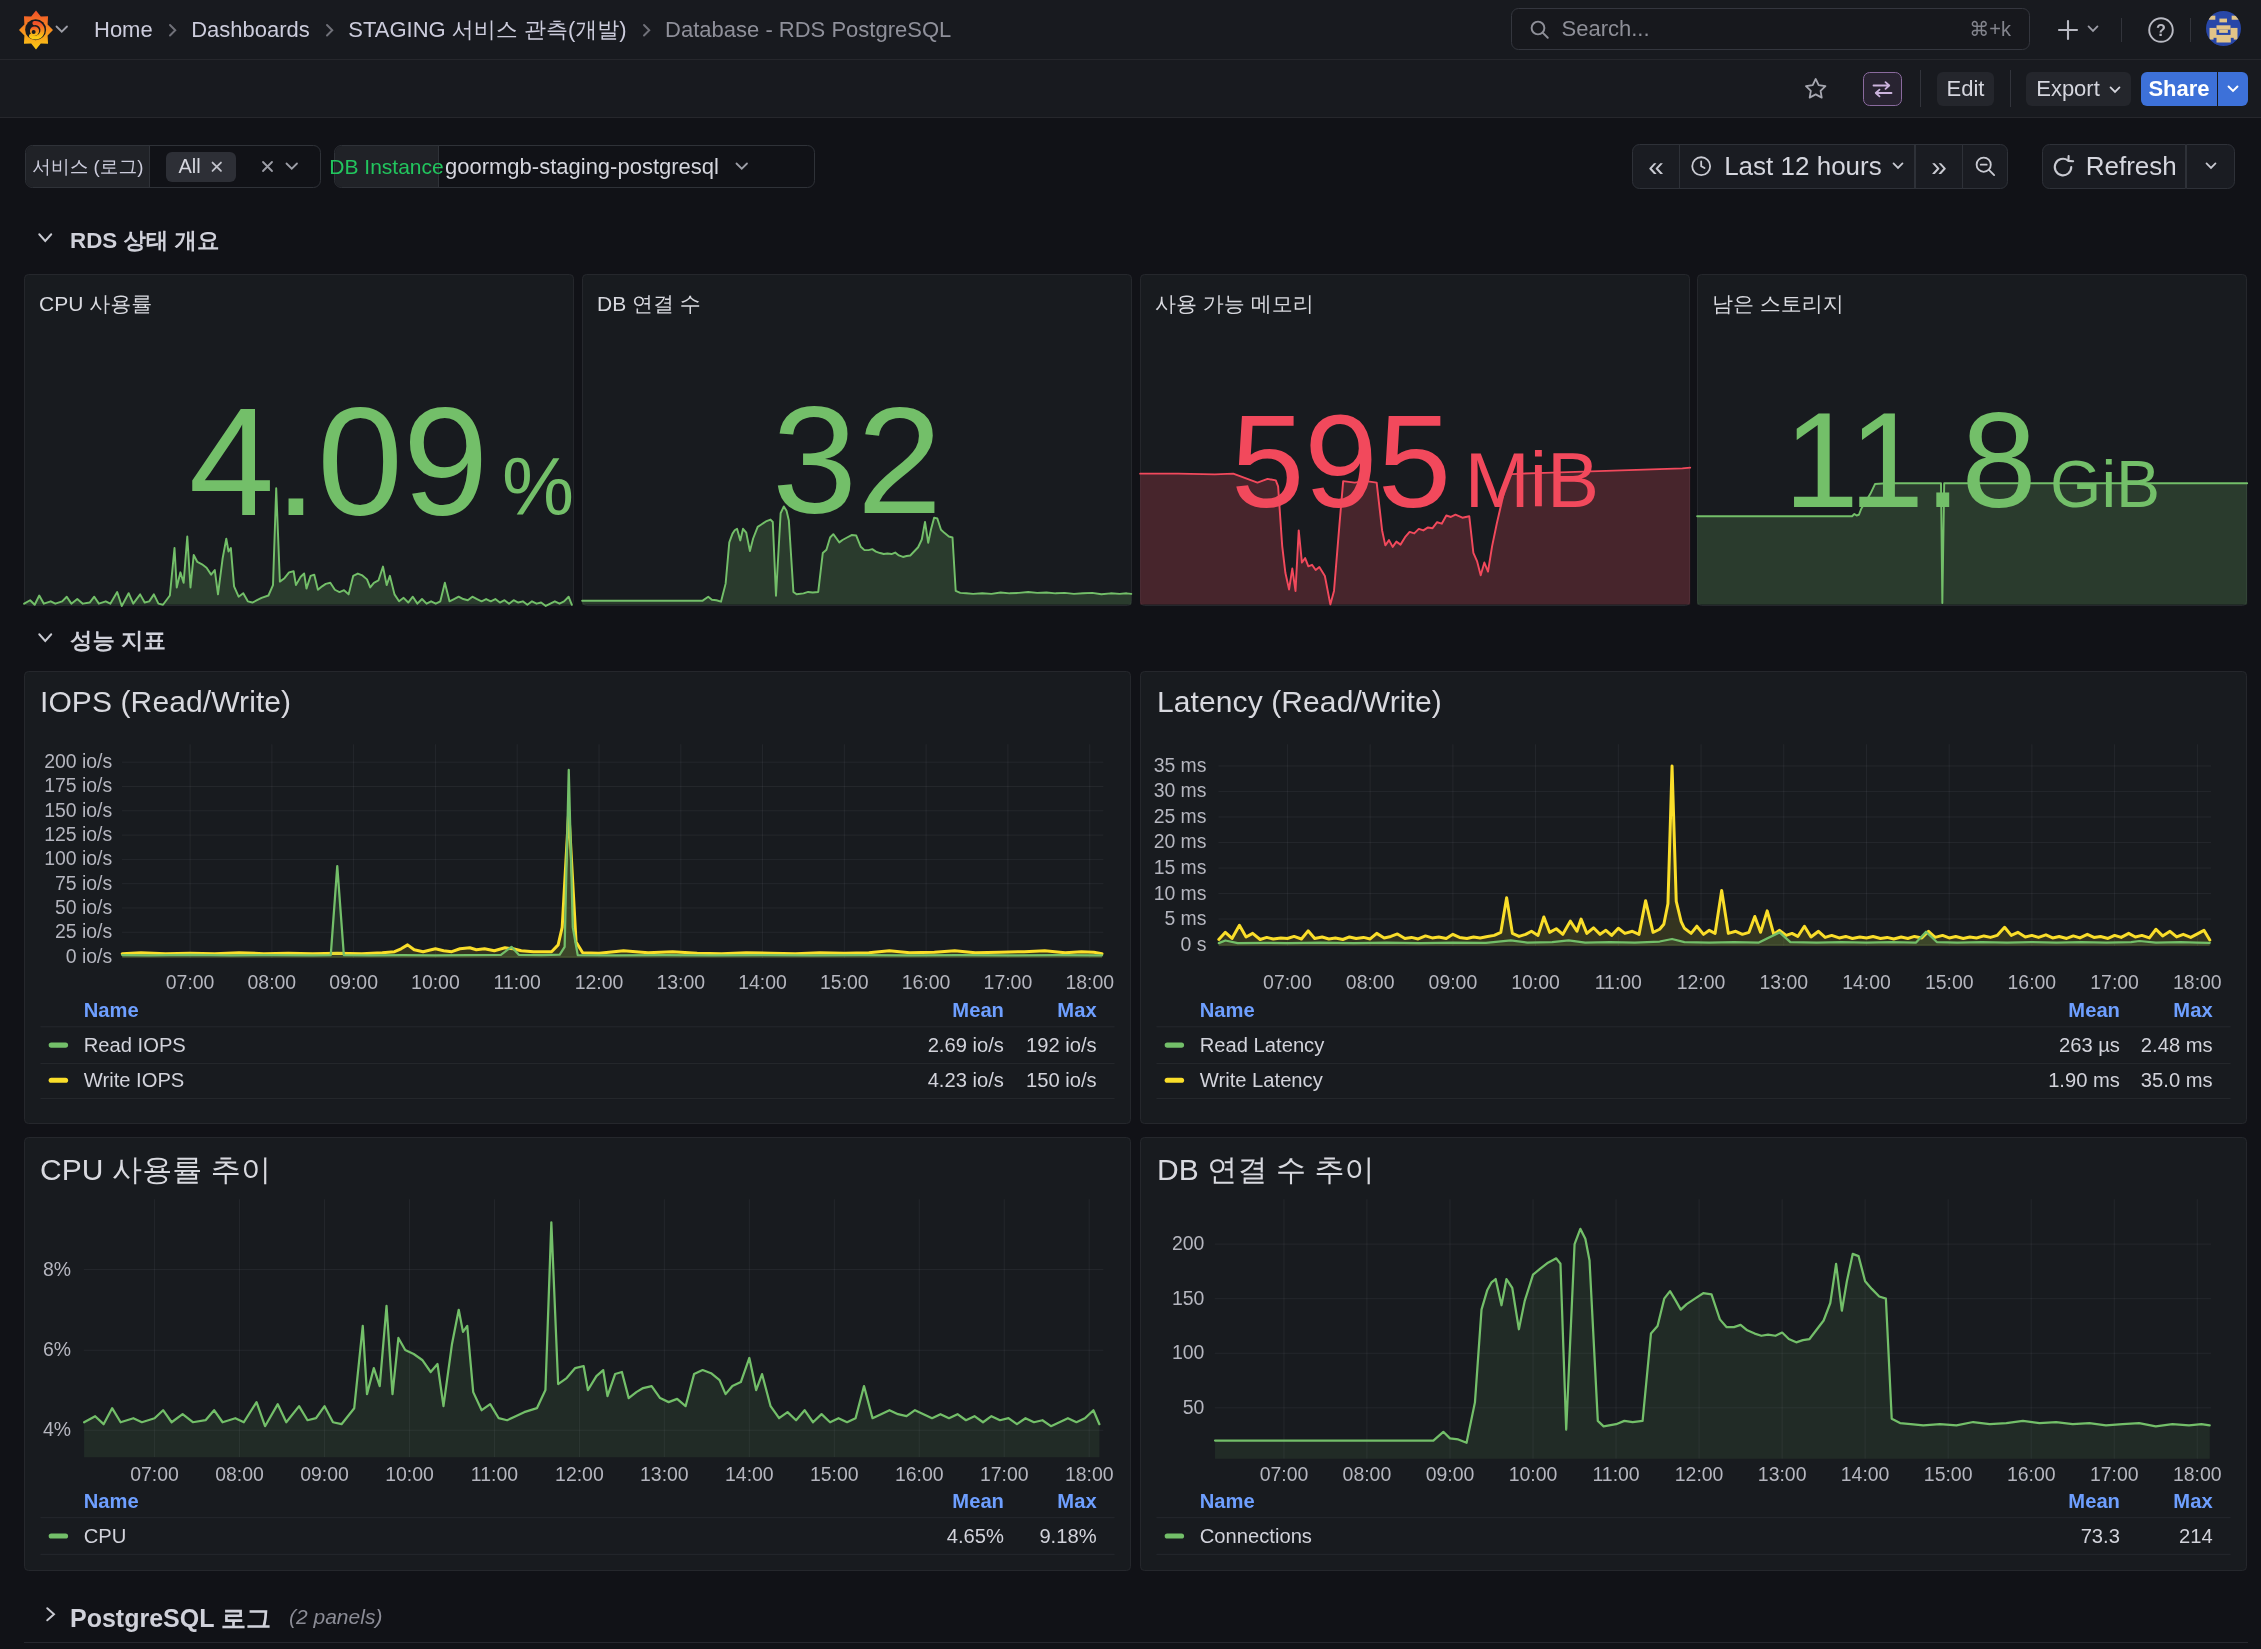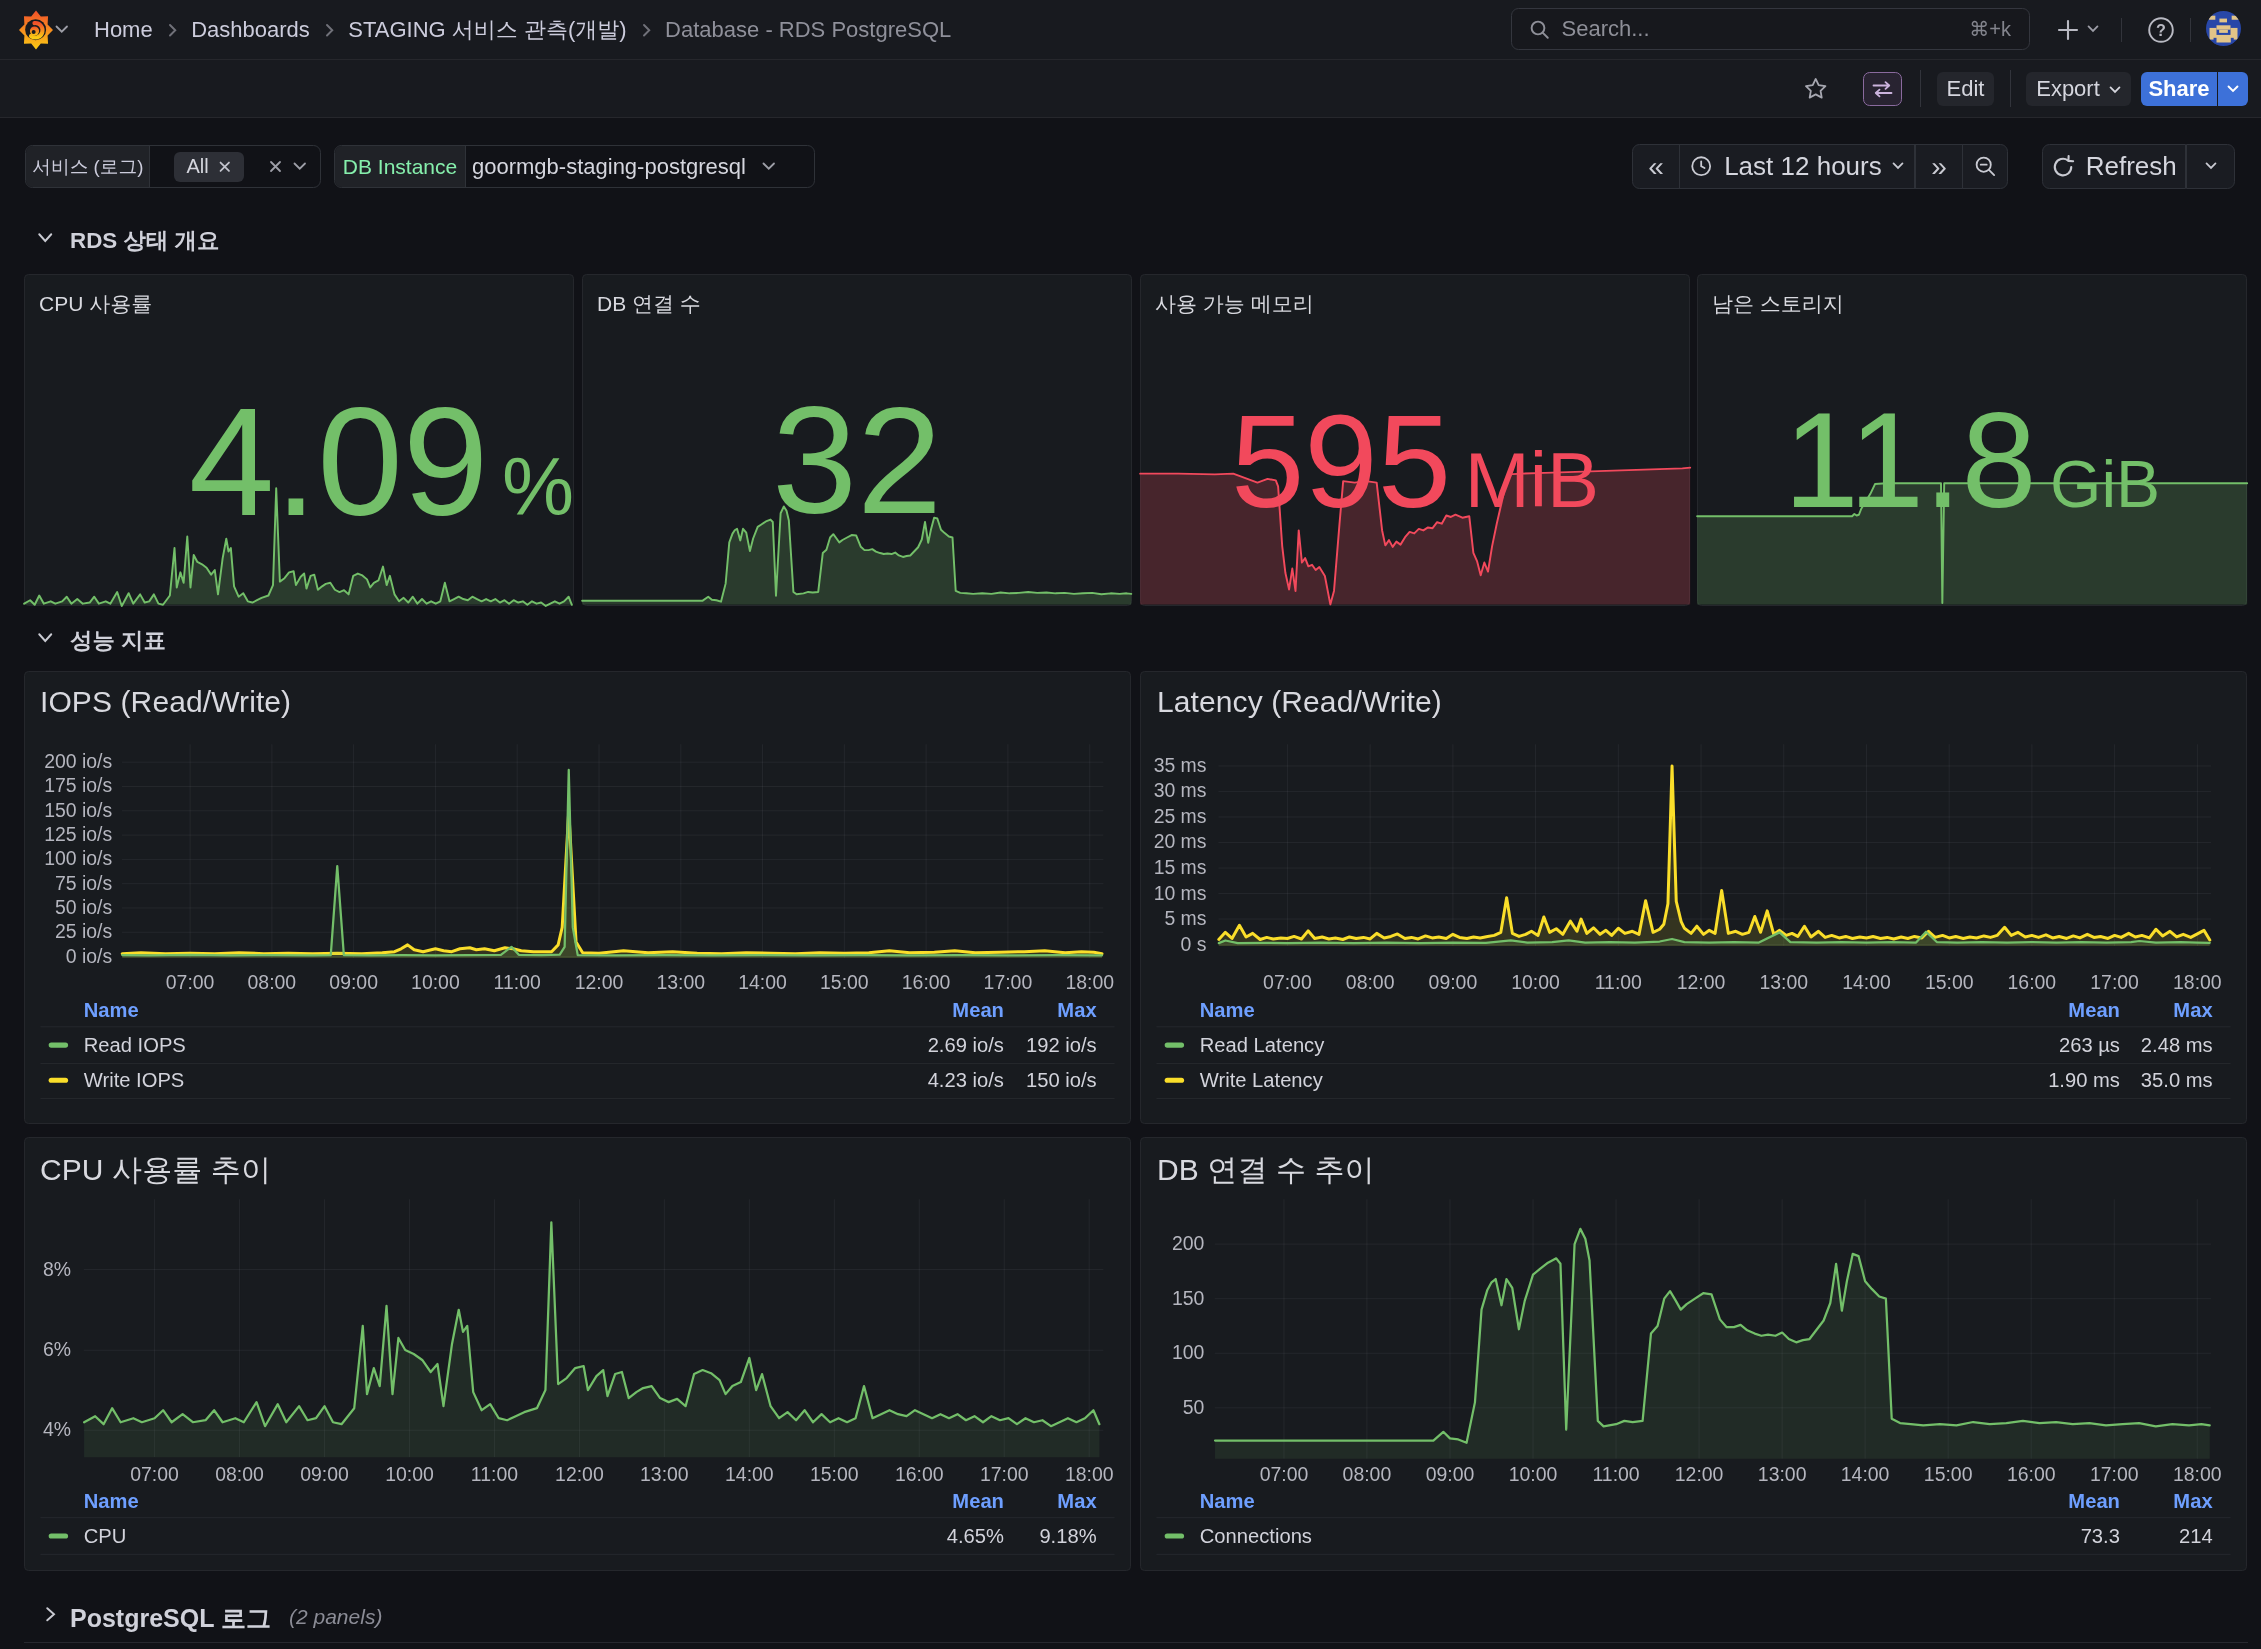--- a/index.html
+++ b/index.html
@@ -107,33 +107,33 @@
         <path d="M2 2 L8 8 L14 2" stroke="#d5d6de" stroke-width="2.4" fill="none" stroke-linecap="round"></path>
       </svg></div>
 <div class="btn" style="left:2141px;top:72px;width:76px;height:34px;background:#3d71d9;color:#fff;border-radius:6px 0 0 6px;font-weight:600">Share</div>
 <div class="btn" style="left:2218px;top:72px;width:30px;height:34px;background:#3d71d9;border-radius:0 6px 6px 0">
       <svg width="12" height="8.2" viewBox="0 0 16 11">
         <path d="M2 2 L8 8 L14 2" stroke="#fff" stroke-width="2.6" fill="none" stroke-linecap="round"></path>
       </svg>
     </div>
 <div class="abs" style="left:25.4px;top:145px;width:296px;height:43px;border:0.7px solid #2f3238;border-radius:7.5px;display:flex;align-items:center">
 <div style="width:124px;height:100%;background:#202227;border-right:0.7px solid #2f3238;border-radius:6.7px 0 0 6.7px;display:flex;align-items:center;justify-content:center;font-size:18.7px;color:#ccccdc;white-space:nowrap">서비스 (로그)</div>
-<div style="margin-left:24px;height:30px;background:#2d2f36;border-radius:6px;display:flex;align-items:center;padding:0 12px;font-size:20px;color:#d5d6de;white-space:nowrap">All
+<div style="margin-left:16px;height:30px;background:#2d2f36;border-radius:6px;display:flex;align-items:center;padding:0 12px;font-size:20px;color:#d5d6de;white-space:nowrap">All
 <svg style="margin-left:9.7px" width="13.5" height="13.5" viewBox="0 0 16 16">
           <path d="M3 3 L13 13 M13 3 L3 13" stroke="#c3c4cd" stroke-width="2.1" stroke-linecap="round"></path>
         </svg></div>
 <svg style="margin-left:24px" width="15" height="15" viewBox="0 0 20 20">
         <path d="M4 4 L16 16 M16 4 L4 16" stroke="#9d9ea7" stroke-width="2.4" stroke-linecap="round"></path>
       </svg>
 <svg style="margin-left:10.5px" width="13.5" height="9" viewBox="0 0 18 12">
         <path d="M2 2 L9 9 L16 2" stroke="#9d9ea7" stroke-width="2.4" fill="none" stroke-linecap="round"></path>
       </svg>
     </div>
 <div class="abs" style="left:334px;top:145px;width:481px;height:43px;border:0.7px solid #2f3238;border-radius:7.5px;display:flex;align-items:center">
-<div style="width:131px;height:100%;background:#202227;border-right:0.7px solid #2f3238;border-radius:6.7px 0 0 6.7px;display:flex;align-items:center;justify-content:center;font-size:21px;color:#86efac;white-space:nowrap">DB Instance</div>
+<div style="width:104px;height:100%;background:#202227;border-right:0.7px solid #2f3238;border-radius:6.7px 0 0 6.7px;display:flex;align-items:center;justify-content:center;font-size:21px;color:#22c55e;white-space:nowrap">DB Instance</div>
 <div style="margin-left:6px;font-size:22px;color:#d5d6de">goormgb-staging-postgresql</div>
 <svg style="margin-left:16.5px" width="13.5" height="9" viewBox="0 0 18 12">
         <path d="M2 2 L9 9 L16 2" stroke="#9d9ea7" stroke-width="2.4" fill="none" stroke-linecap="round"></path>
       </svg>
     </div>
 <div class="tbtn" style="left:1632px;top:144px;width:48px;height:45px;border-radius:7.5px 0 0 7.5px;font-size:28px;color:#c9cad2">«</div>
 <div class="tbtn" style="left:1679px;top:144px;width:236px;height:45px">
 <svg width="22.4" height="22.4" viewBox="0 0 30 30">
         <circle cx="15" cy="15" r="12" stroke="#c9cad2" stroke-width="2.4" fill="none"></circle>
         <path d="M15 8.5 V15 L19.5 17.5" stroke="#c9cad2" stroke-width="2.4" fill="none" stroke-linecap="round"></path>

